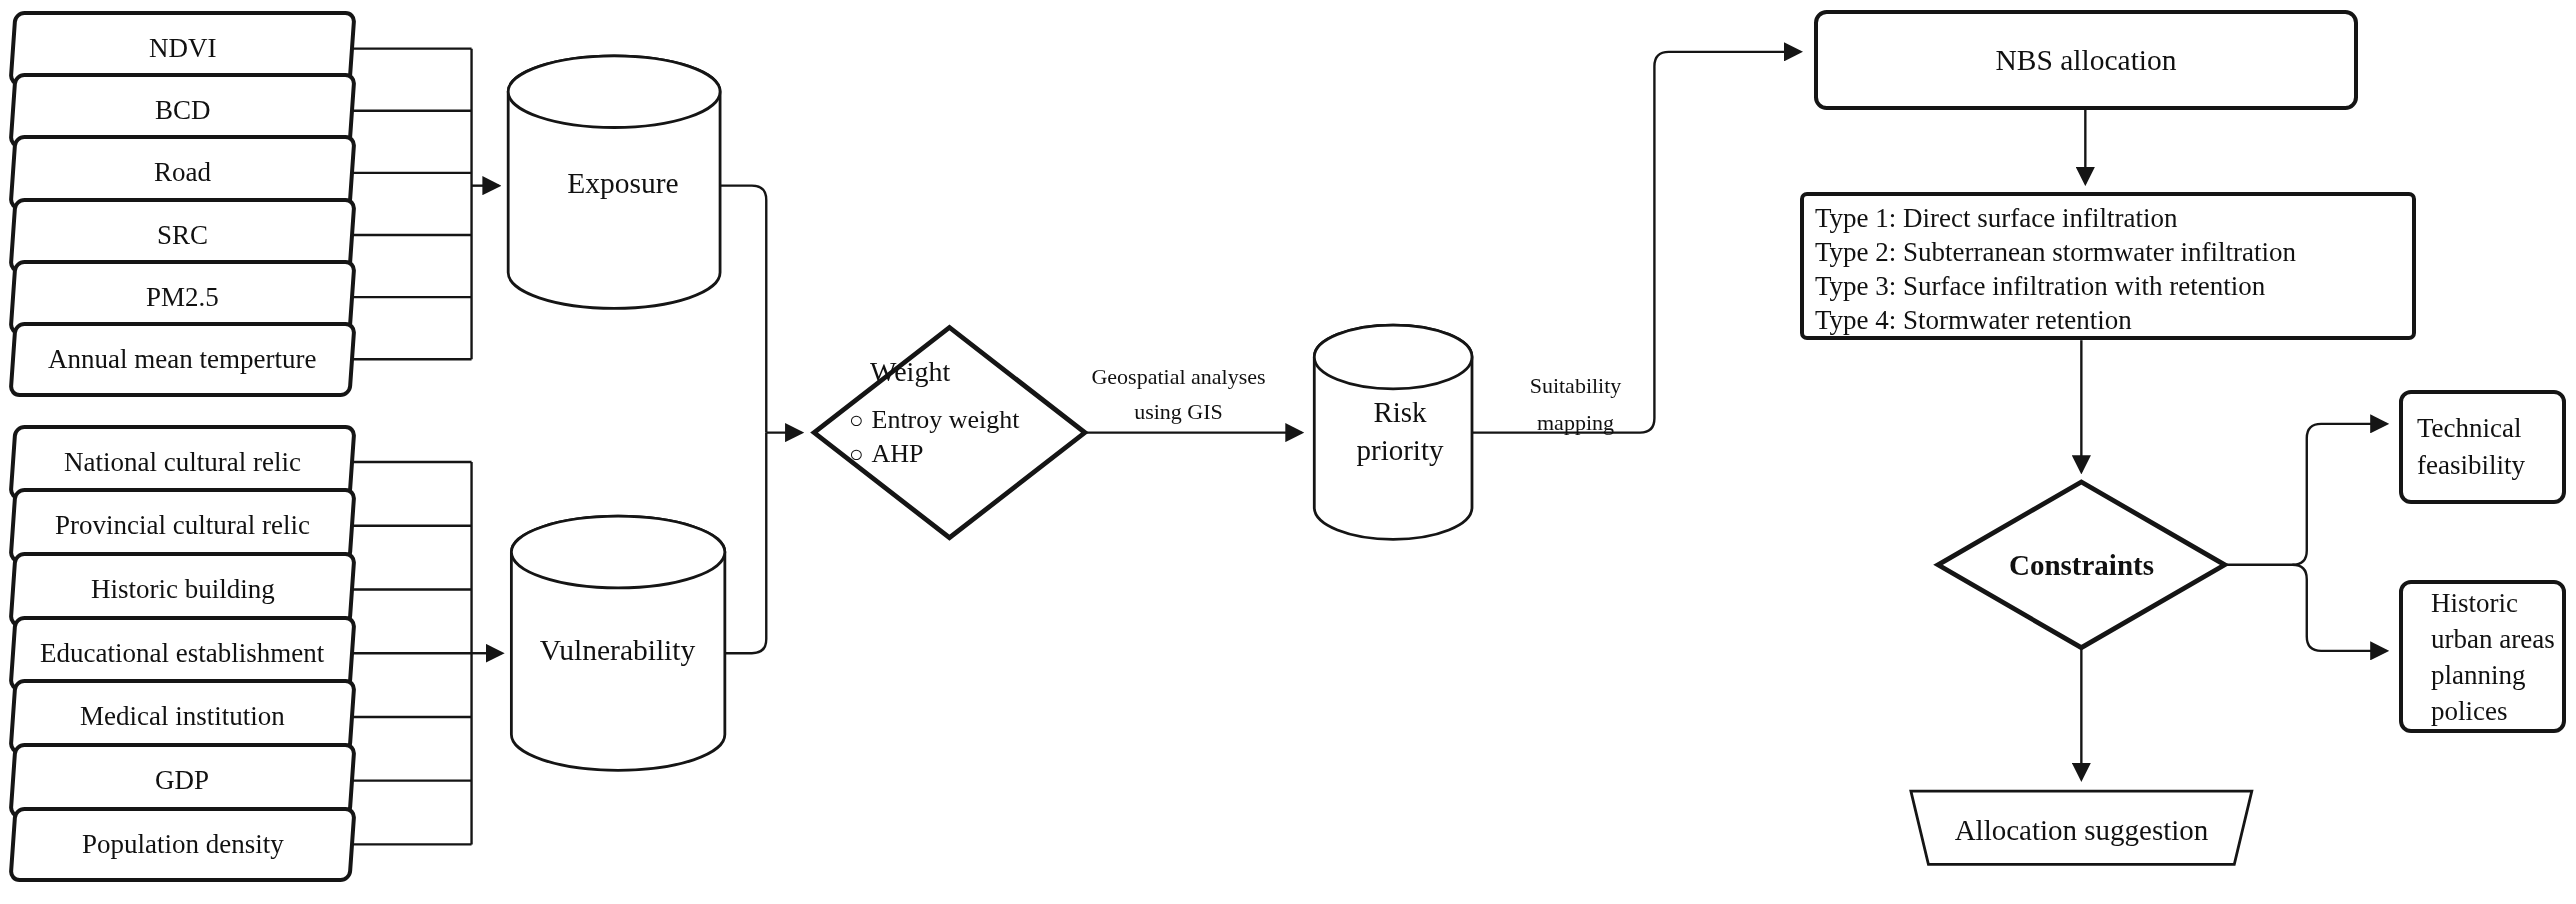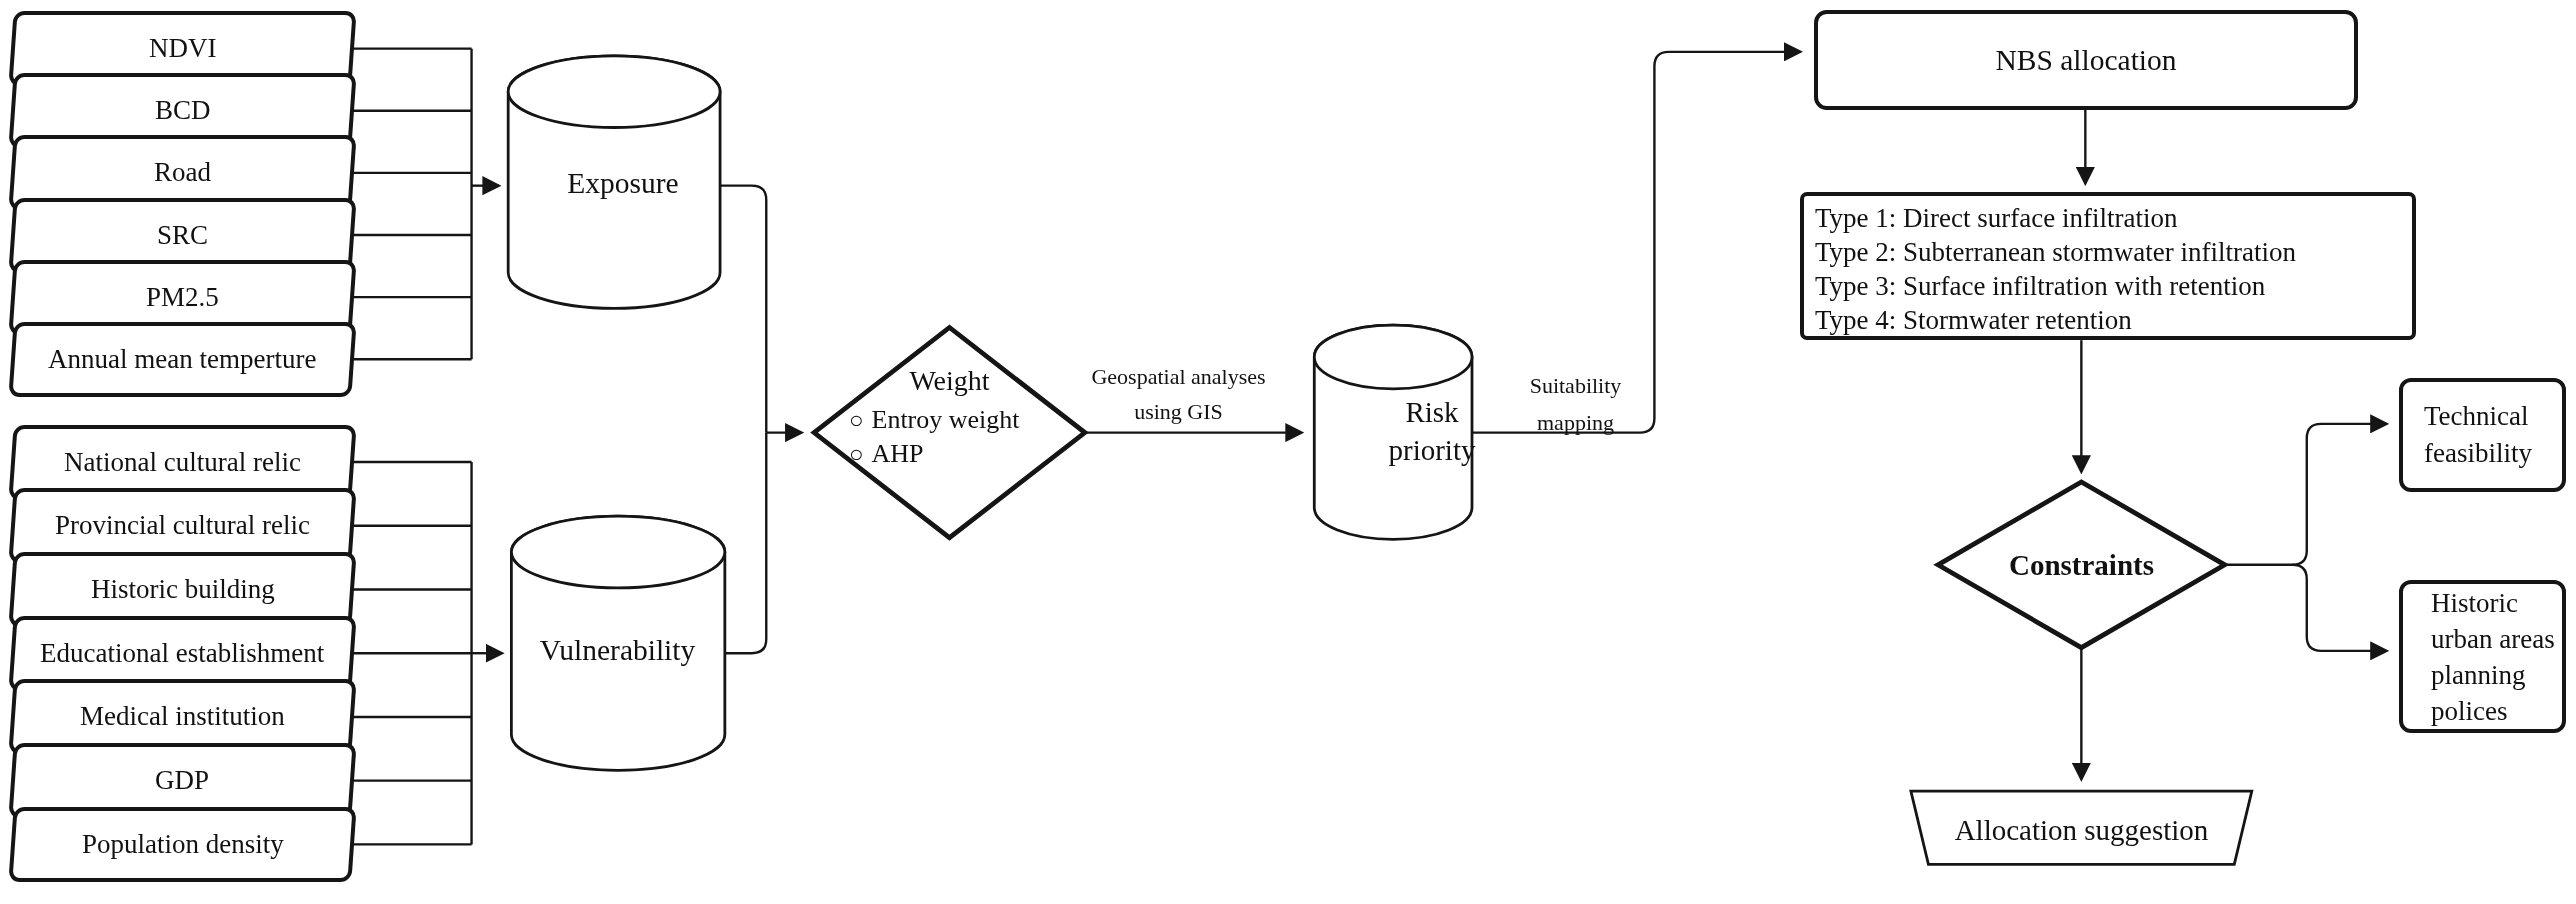--- a/index.html
+++ b/index.html
@@ -12,24 +12,24 @@
   .stack-item>span{transform:skewX(4deg);font-size:27px;white-space:nowrap;}
   .txt{position:absolute;font-size:27px;line-height:1.3;}
   .center{text-align:center;}
   .preline{white-space:pre-line;}
   .box{position:absolute;box-sizing:border-box;background:#ffffff;border:4.8px solid #151515;}
   .nbs{left:1814px;top:10.4px;width:544px;height:100px;border-radius:12.7px;
        display:flex;align-items:center;justify-content:center;font-size:29.5px;}
   .types{left:1800px;top:192px;width:616px;height:148px;border-radius:7px;padding:4.8px 0 0 11px;}
   .type-line{font-size:27px;line-height:34px;white-space:nowrap;}
   .outbox{display:flex;flex-direction:column;justify-content:center;border-radius:12px;}
-  .tech{left:2399px;top:378px;width:167px;height:114px;padding-left:21px;font-size:27px;line-height:37px;}
+  .tech{left:2399px;top:390px;width:167px;height:114px;padding-left:14px;font-size:27px;line-height:37px;}
   .hist{left:2399px;top:580px;width:167px;height:153px;padding-left:28px;font-size:27px;line-height:36px;}
   .cyl-label{position:absolute;text-align:center;font-size:29.5px;}
-  .weight-title{position:absolute;left:870px;top:365px;width:159px;text-align:center;font-size:28px;}
+  .weight-title{position:absolute;left:870px;top:356px;width:159px;font-size:28px;}
   .weight-opts{position:absolute;left:849px;top:403px;font-size:26px;line-height:34px;}
   .weight-opt{display:flex;align-items:center;gap:8px;white-space:nowrap;}
   .radio{font-size:24px;line-height:1;}
   .edge-label{position:absolute;font-size:22px;line-height:35px;text-align:center;}
 </style>
 </head>
 <body>
 
 <div class="canvas">
 
@@ -131,21 +131,21 @@
     </div>
   <div class="stack-item" style="top:743px;">
       <span>GDP</span>
     </div>
   <div class="stack-item" style="top:807px;">
       <span>Population density</span>
     </div>
 
   <div class="cyl-label" style="left:508px;top:167px;width:230px;">Exposure</div>
   <div class="cyl-label" style="left:511px;top:634px;width:213px;">Vulnerability</div>
-  <div class="cyl-label preline" style="left:1346px;top:393px;width:172px;font-size:29px;line-height:38px;">Risk
+  <div class="cyl-label preline" style="left:1314px;top:393px;width:172px;font-size:29px;line-height:38px;">Risk
 priority</div>
 
   <div class="weight-title">Weight</div>
   <div class="weight-opts">
     <div class="weight-opt">
       <span class="radio">○</span>
       <span>Entroy weight</span>
     </div>
     <div class="weight-opt">
       <span class="radio">○</span>

